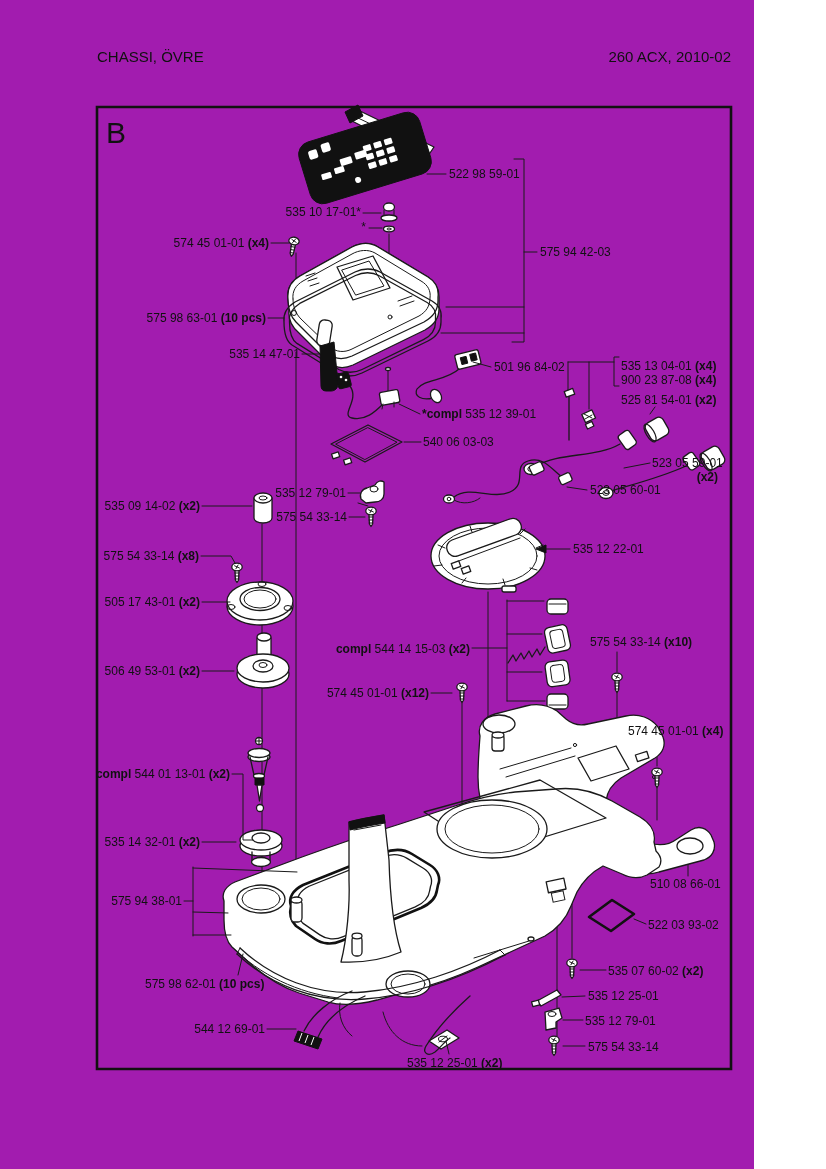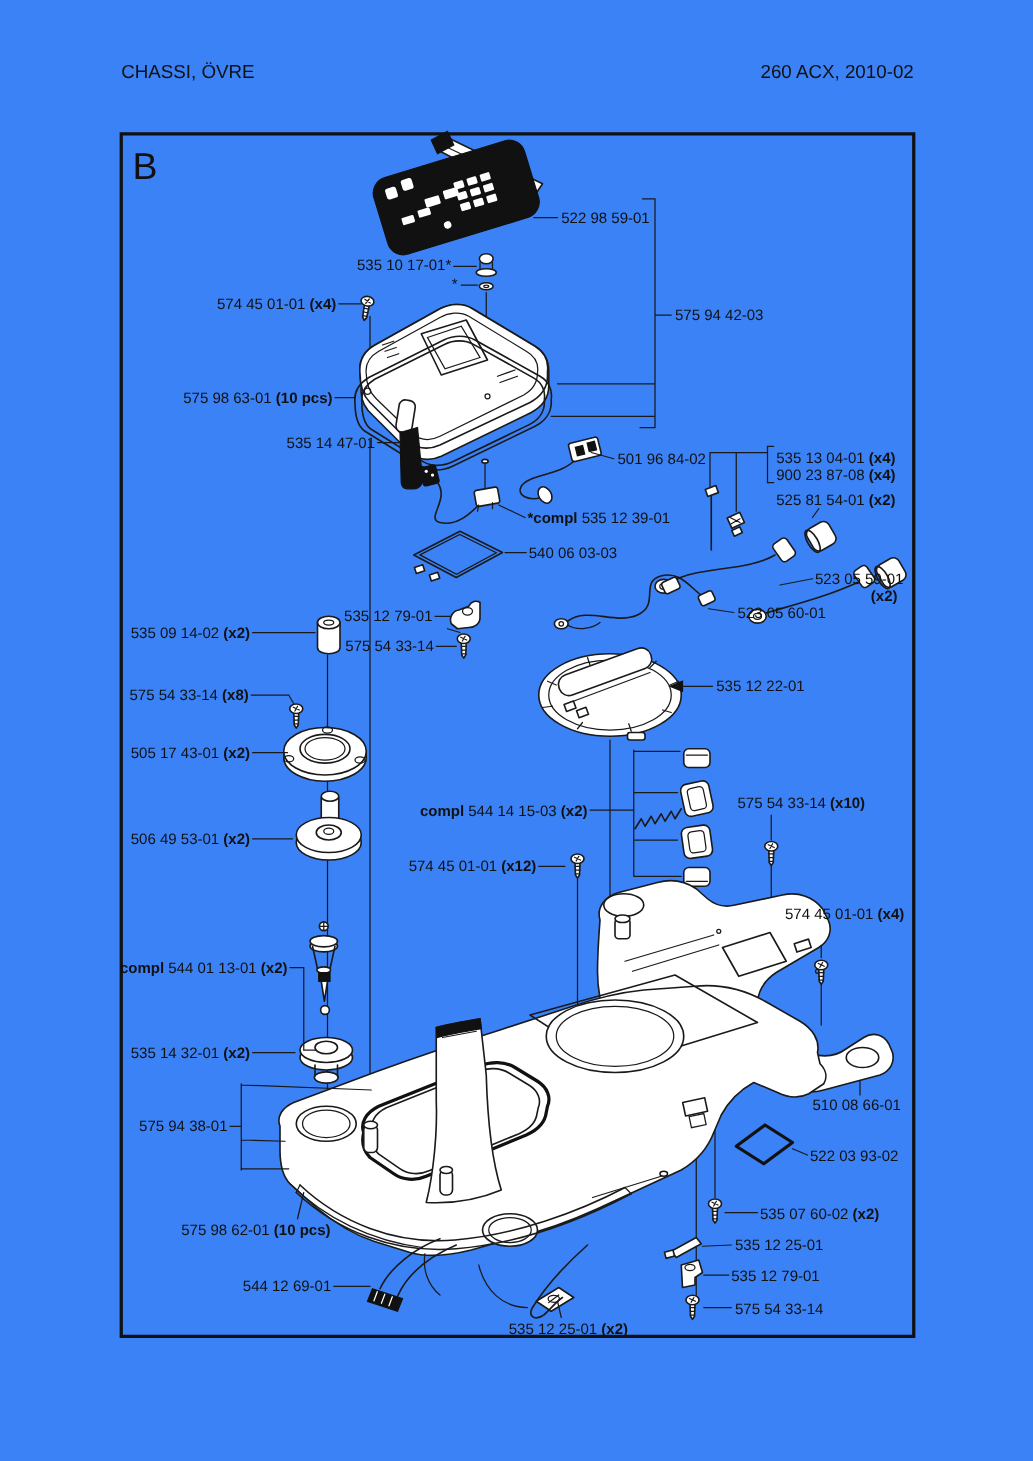--- a/index.html
+++ b/index.html
@@ -1,16 +1,16 @@
 <!DOCTYPE html>
 <html><head>
 <meta charset="utf-8">
 <style>
   html,body{margin:0;padding:0;background:#fff;}
-  .page{position:relative;width:826px;height:1169px;background:#3b82f6;overflow:hidden;text-align:right;}
+  .page{position:relative;width:754px;height:1169px;background:#a21caf;overflow:hidden;text-align:right;}
   svg{position:absolute;left:0;top:0;}
   svg *{vector-effect:non-scaling-stroke;}
   .ink{stroke:#1a1a1a;fill:none;stroke-width:1.3;stroke-linecap:round;stroke-linejoin:round;}
   .thin{stroke:#1a1a1a;fill:none;stroke-width:1;stroke-linecap:round;}
   .thick{stroke:#111;fill:none;stroke-width:2.6;stroke-linejoin:round;}
   .wfill{fill:#fff;}
   .bfill{fill:#111;stroke:#111;}
   .lbl{font-family:"Liberation Sans",sans-serif;font-size:12px;fill:#111;}
   .lbl .b{font-weight:bold;}
   .hdr{font-family:"Liberation Sans",sans-serif;font-size:15px;fill:#111;}

